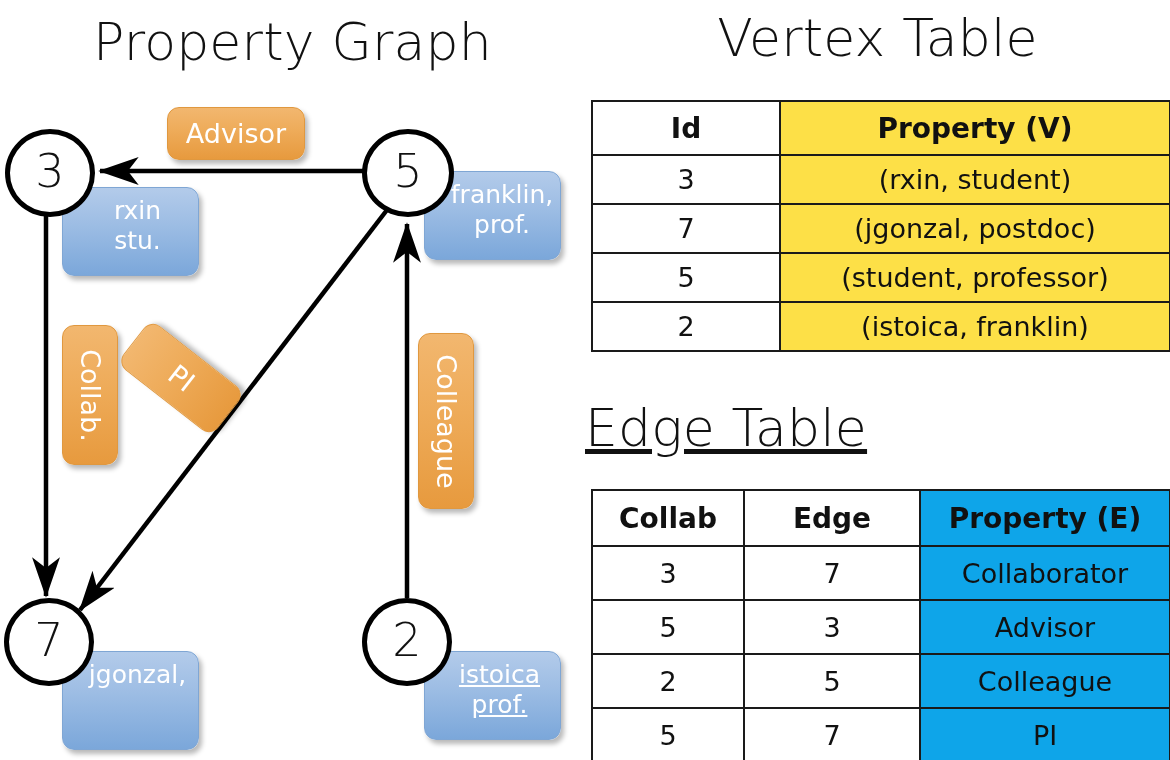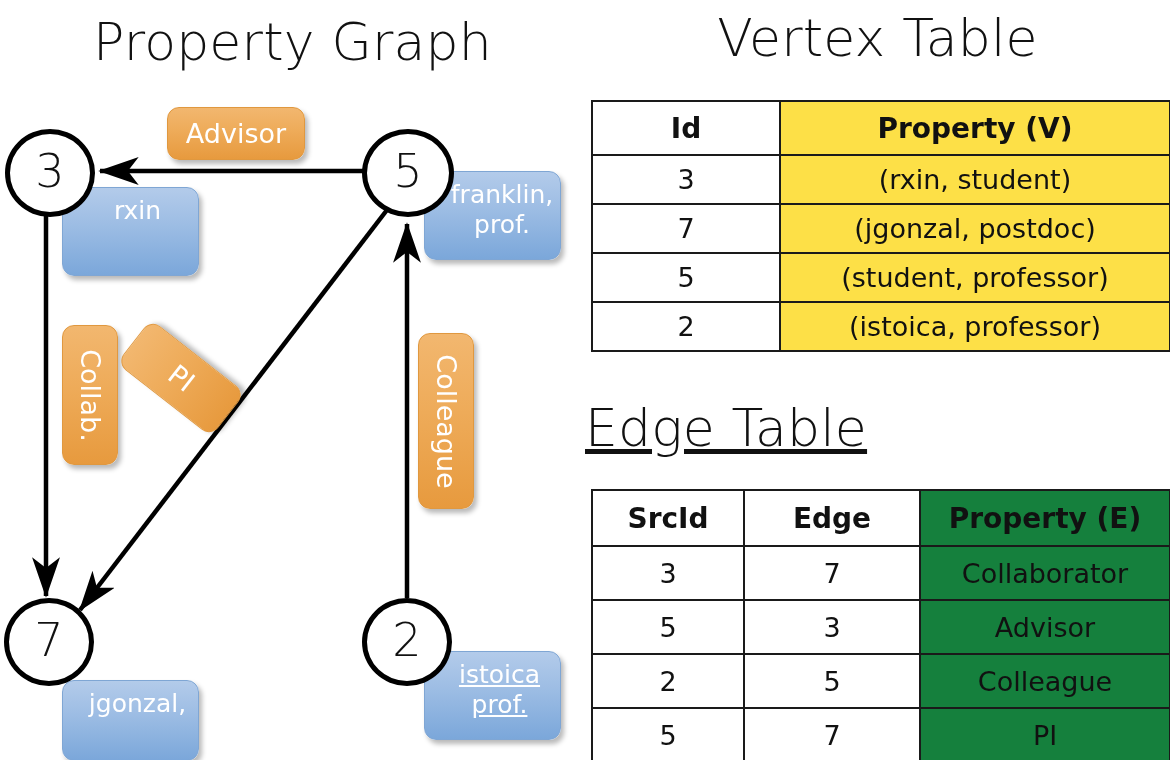--- a/index.html
+++ b/index.html
@@ -79,21 +79,21 @@
   #vertex-table col.c2{width:390px;}
   #vertex-table td.prop,#vertex-table th.prop{background:#fde047;}
   #vertex-table tr td:first-child,#vertex-table tr th:first-child{background:#fff;}
   #vertex-table tbody tr{height:49px;}
   #vertex-table thead tr{height:54px;}
 
   #edge-table{left:591px;top:489px;width:578px;}
   #edge-table col.e1{width:152px;}
   #edge-table col.e2{width:176px;}
   #edge-table col.e3{width:250px;}
-  #edge-table td.prop,#edge-table th.prop{background:#15803d;}
+  #edge-table td.prop,#edge-table th.prop{background:#0ea5e9;}
   #edge-table tbody tr{height:54px;}
   #edge-table thead tr{height:56px;}
 </style>
 </head>
 <body>
 
 <div class="page">
 
   <div class="title" id="title-graph">Property Graph</div>
   <div class="title" id="title-vertex">Vertex Table</div>
@@ -126,28 +126,29 @@
   <div class="chip tilt" style="left:153px;top:318px;width:56px;height:120px;">
     <span class="txt">PI</span>
   </div>
 
   <div class="chip vert" style="left:418px;top:333px;width:56px;height:176px;">
     <span class="txt">Colleague</span>
   </div>
 
   <div class="pbox blue" style="left:62px;top:187px;width:137px;height:89px;">
     <span class="l">rxin</span>
+    <span class="l">stu.</span>
   </div>
 
   <div class="pbox blue" style="left:424px;top:171px;width:137px;height:89px;padding-left:19px;">
     <span class="l">franklin,</span>
     <span class="l">prof.</span>
   </div>
 
-  <div class="pbox blue" style="left:62px;top:680px;width:137px;height:81px;">
+  <div class="pbox blue" style="left:62px;top:651px;width:137px;height:99px;">
     <span class="l">jgonzal,</span>
   </div>
 
   <div class="pbox blue" style="left:424px;top:651px;width:137px;height:89px;text-decoration:underline;">
     <span class="l">istoica</span>
     <span class="l">prof.</span>
   </div>
 
   <div class="node" style="left:5px;top:129px;width:90px;height:88px;">
     <span>3</span>
@@ -184,34 +185,34 @@
       <tr>
         <td>7</td>
         <td class="prop">(jgonzal, postdoc)</td>
       </tr>
       <tr>
         <td>5</td>
         <td class="prop">(student, professor)</td>
       </tr>
       <tr>
         <td>2</td>
-        <td class="prop">(istoica, professor)</td>
+        <td class="prop">(istoica, franklin)</td>
       </tr>
     </tbody>
   </table>
 
   <table class="tbl" id="edge-table">
     <colgroup>
         <col class="e1">
         <col class="e2">
         <col class="e3">
       </colgroup>
     <thead>
       <tr>
-        <th>SrcId</th>
+        <th>Collab</th>
         <th>Edge</th>
         <th class="prop">Property (E)</th>
       </tr>
     </thead>
     <tbody>
       <tr>
         <td>3</td>
         <td>7</td>
         <td class="prop">Collaborator</td>
       </tr>

